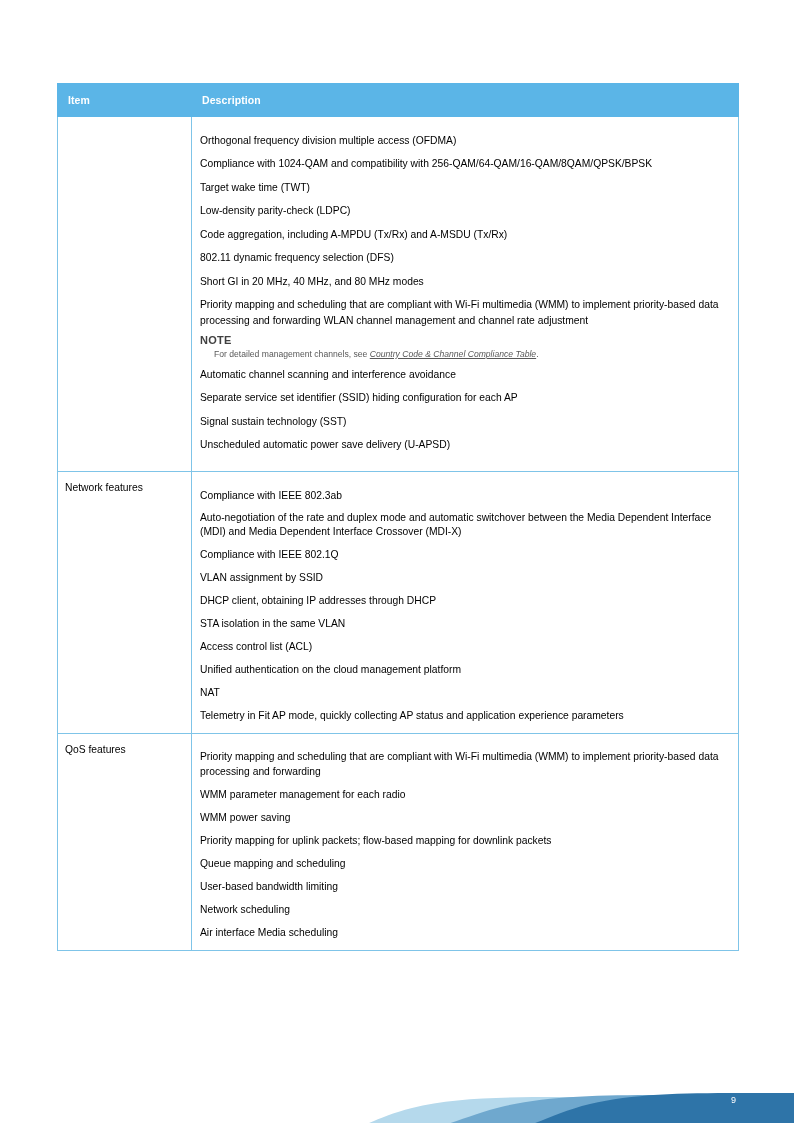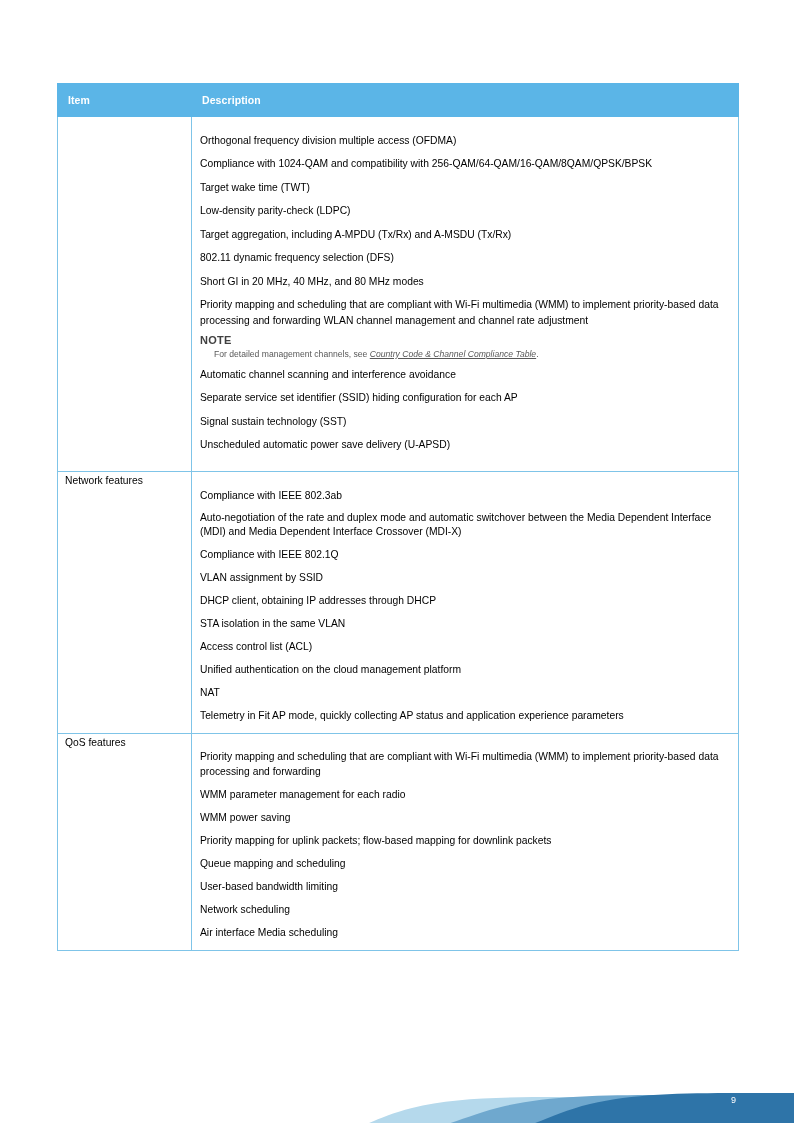--- a/index.html
+++ b/index.html
@@ -51,21 +51,21 @@
     font-weight: bold;
     text-align: left;
     height: 32px;
     padding: 0 0 0 10px;
     vertical-align: middle;
     letter-spacing: 0.1px;
   }
 
   
   td.item-cell {
-    padding: 2px 6px 9px 7px;
+    padding: 9px 6px 9px 7px;
     font-size: 10.3px;
     color: #000000;
     line-height: 1.45;
   }
 
   td.desc-cell {
     padding: 16px 8px 10px 8px;
   }
 
   .desc-list {
@@ -153,21 +153,21 @@
     <tbody>
 
       <tr>
         <td class="item-cell"></td>
         <td class="desc-cell">
           <ul class="desc-list airy">
             <li>Orthogonal frequency division multiple access (OFDMA)</li>
             <li>Compliance with 1024-QAM and compatibility with 256-QAM/64-QAM/16-QAM/8QAM/QPSK/BPSK</li>
             <li>Target wake time (TWT)</li>
             <li>Low-density parity-check (LDPC)</li>
-            <li>Target aggregation, including A-MPDU (Tx/Rx) and A-MSDU (Tx/Rx)</li>
+            <li>Code aggregation, including A-MPDU (Tx/Rx) and A-MSDU (Tx/Rx)</li>
             <li>802.11 dynamic frequency selection (DFS)</li>
             <li>Short GI in 20 MHz, 40 MHz, and 80 MHz modes</li>
             <li>Priority mapping and scheduling that are compliant with Wi-Fi multimedia (WMM) to implement priority-based data processing and forwarding WLAN channel management and channel rate adjustment</li>
           </ul>
 
           <div class="note-block">
             <div class="note-label">NOTE</div>
             <div class="note-text"><span>For detailed management channels, see </span><span class="ital">Country Code &amp; Channel Compliance Table</span><span>.</span></div>
           </div>
 

